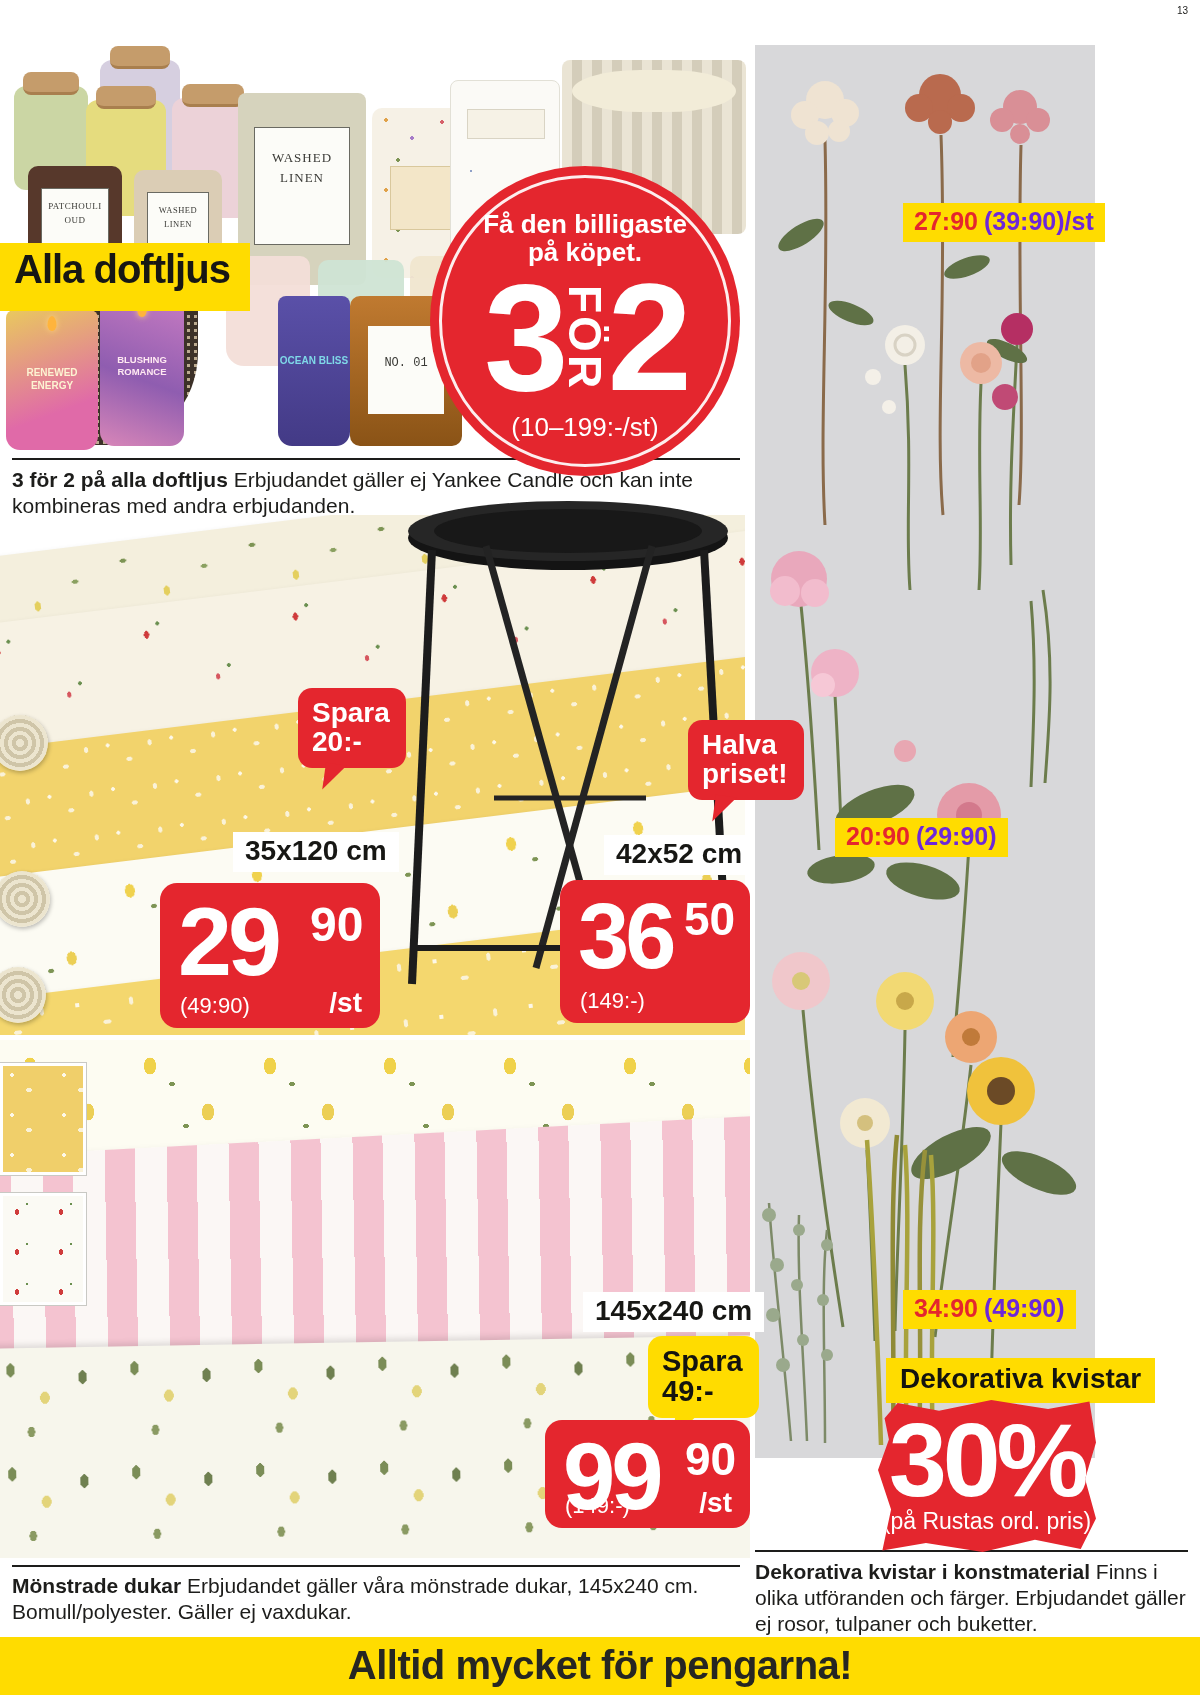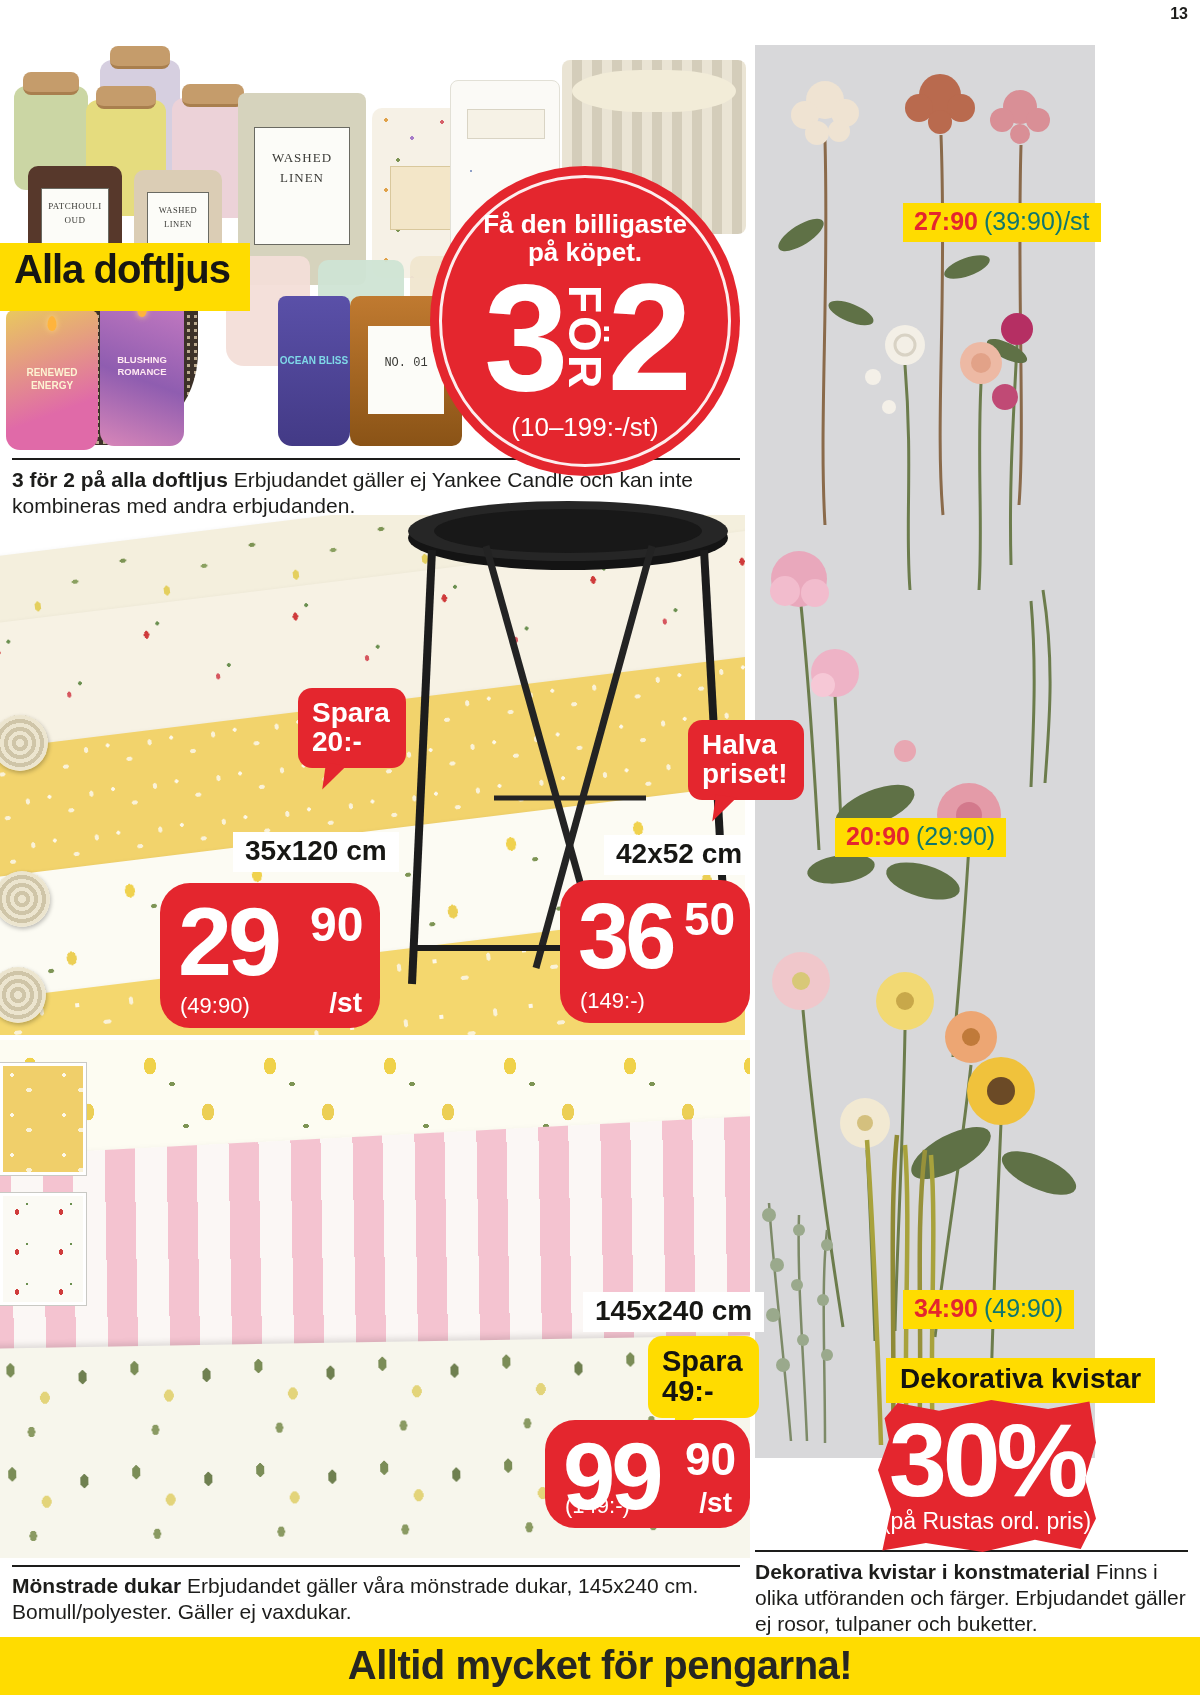--- a/index.html
+++ b/index.html
@@ -10,21 +10,21 @@
   }
   *{margin:0;padding:0;box-sizing:border-box;}
   body{background:#888;font-family:"Liberation Sans",sans-serif;color:var(--ink);}
   #page{position:relative;width:1200px;height:1695px;background:#fff;margin:0 auto;overflow:hidden;}
   .abs{position:absolute;}
   
   .hr{position:absolute;height:2px;background:#1d1d1b;}
   .desc{position:absolute;font-size:21px;line-height:1.24;color:var(--ink);}
   .desc b{font-weight:700;}
   .desc .block{display:block;}
-  .pageno{position:absolute;top:5px;right:12px;font-size:16px;font-weight:700;text-align:center;}
+  .pageno{position:absolute;top:5px;right:12px;font-size:10px;font-weight:400;text-align:center;}
   
   .cat-banner{position:absolute;left:0;top:243px;background:var(--yellow);padding:4px 20px 19px 14px;
     font-size:40px;font-weight:700;letter-spacing:-1px;color:#171714;z-index:6;}
   
   .offer-circle{position:absolute;left:430px;top:166px;width:310px;height:310px;border-radius:50%;
     background:var(--red);z-index:7;color:#fff;text-align:center;}
   .offer-circle::before{content:"";position:absolute;inset:9px;border:3px solid rgba(255,255,255,.92);border-radius:50%;}
   .offer-tagline{margin-top:44px;font-size:26px;font-weight:700;line-height:1.08;position:relative;}
   .offer-nums{display:flex;justify-content:center;align-items:center;line-height:.8;position:relative;margin-top:2px;}
   .offer-big{font-size:152px;font-weight:700;letter-spacing:-6px;}
@@ -33,29 +33,29 @@
   
   .bubble{position:absolute;border-radius:14px;padding:10px 16px 12px 14px;font-weight:700;line-height:1.04;z-index:8;}
   .bubble.red{background:var(--red);color:#fff;font-size:28px;}
   .bubble.yel{background:var(--yellow);color:#14140f;font-size:29px;}
   .bubble .tail{position:absolute;width:0;height:0;border-style:solid;bottom:-23px;left:26px;}
   .bubble.red .tail{border-width:27px 21px 0 0;border-color:var(--red) transparent transparent transparent;transform:rotate(8deg);}
   .bubble.yel .tail{border-width:29px 23px 0 0;border-color:var(--yellow) transparent transparent transparent;transform:rotate(8deg);}
   
   .size-label{position:absolute;background:#fff;padding:3px 12px 5px 12px;font-size:28px;font-weight:700;color:#171714;z-index:8;}
   
-  .price-badge{position:absolute;background:var(--red);border-radius:30px;color:#fff;z-index:9;}
+  .price-badge{position:absolute;background:var(--red);border-radius:17px;color:#fff;z-index:9;}
   .pb-kr{position:absolute;left:18px;top:10px;font-size:97px;font-weight:700;letter-spacing:-4px;line-height:1;}
   .pb-ore{position:absolute;font-size:48px;font-weight:700;line-height:1;}
   .pb-old{position:absolute;left:20px;bottom:9px;font-size:22px;font-weight:400;}
   .pb-unit{position:absolute;right:18px;bottom:9px;font-size:28px;font-weight:700;margin-left:36px;}
   
   .ytag{position:absolute;background:var(--yellow);padding:4px 11px 6px 11px;font-size:25px;white-space:nowrap;z-index:9;}
   .ytag .p{color:var(--red);font-weight:700;}
-  .ytag .o{color:#0f766e;font-weight:400;margin-left:6px;margin-top:28px;}
+  .ytag .o{color:#6d28d9;font-weight:700;margin-left:6px;margin-top:28px;}
   .flower-heading{position:absolute;background:var(--yellow);padding:5px 14px 8px 14px;font-size:28px;font-weight:700;color:#14140f;z-index:9;white-space:nowrap;}
   .discount-badge{position:absolute;left:878px;top:1400px;width:218px;height:152px;background:var(--red);z-index:9;
     color:#fff;text-align:center;
     clip-path:polygon(3% 12%,9% 2%,28% 7%,52% 0,78% 6%,97% 1%,100% 28%,95% 52%,100% 78%,93% 98%,72% 92%,48% 100%,22% 94%,2% 99%,6% 72%,0 46%,5% 26%);}
   .discount-num{font-size:104px;font-weight:700;letter-spacing:-4px;line-height:1;margin-top:8px;}
   .discount-note{font-size:23px;margin-top:-4px;}
   
   .footer{position:absolute;left:0;top:1637px;width:1200px;height:58px;background:var(--yellow);
     text-align:center;line-height:56px;font-size:40px;font-weight:700;color:#262622;letter-spacing:-.5px;}
   

